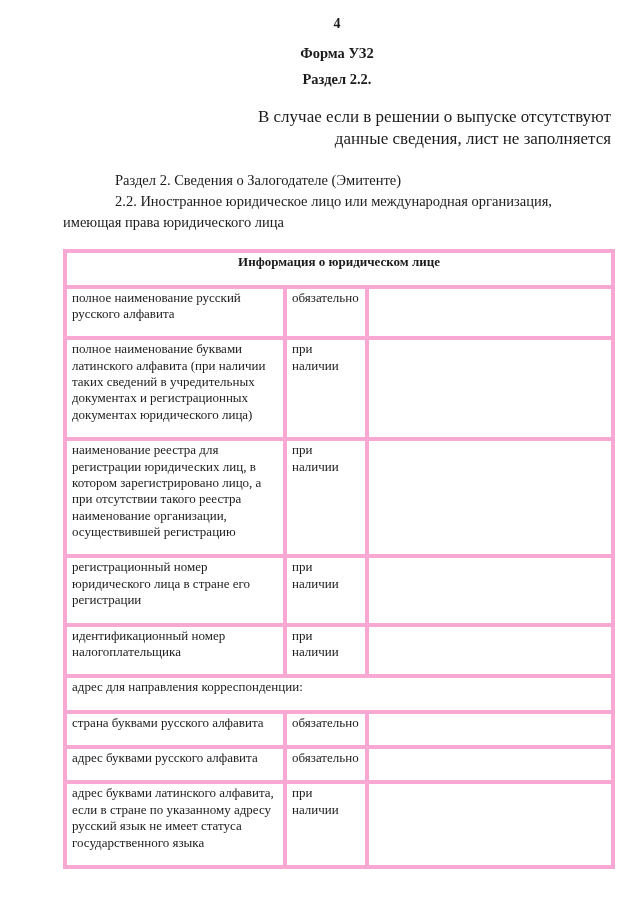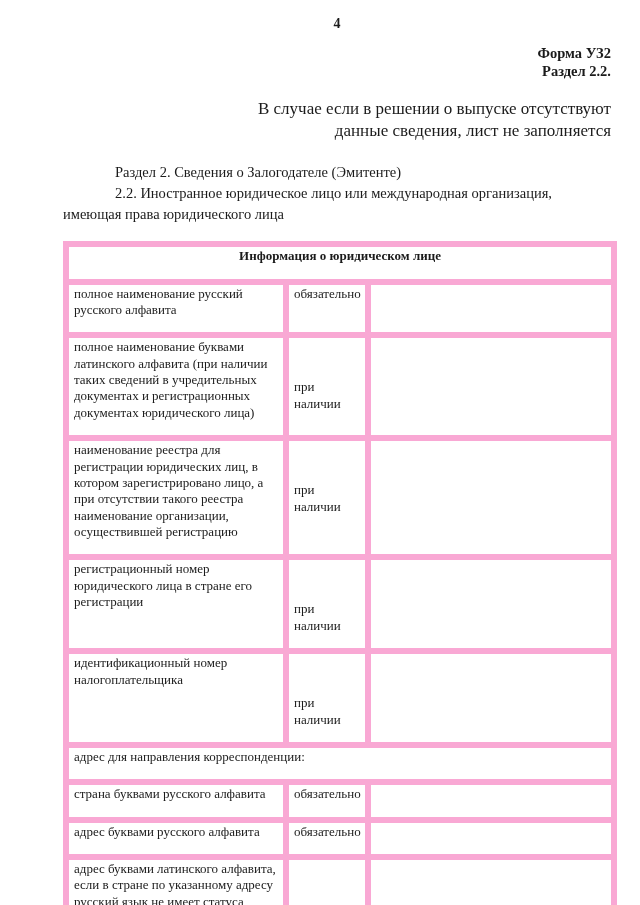--- a/index.html
+++ b/index.html
@@ -18,21 +18,21 @@
     font-weight: bold;
   }
 
   .form-ref {
     margin-top: 12px;
     text-align: right;
     font-weight: bold;
     font-size: 14.5px;
     line-height: 1.25;
   }
-  .form-ref div { margin: 0; }
+  .form-ref div { margin: 8px; text-align: center; }
 
   .note {
     margin-top: 18px;
     text-align: right;
     font-size: 17px;
     line-height: 1.3;
   }
   .note span { display: block; }
 
   .headings {
@@ -48,33 +48,33 @@
     width: 548px;
     table-layout: fixed;
     border-collapse: collapse;
     border: 2px solid #4e4e4e;
     font-size: 13px;
   }
   table.form-table col.c1 { width: 220px; }
   table.form-table col.c2 { width: 82px; }
   table.form-table col.c3 { width: 246px; }
   table.form-table td {
-    border: 6px solid #f9a8d4;
+    border: 4px solid #f9a8d4;
     padding: 1px 5px 14px 5px;
     line-height: 1.26;
     vertical-align: top;
   }
   td.table-title {
     font-weight: bold;
     text-align: center;
     padding-top: 0;
     padding-bottom: 1px;
   }
   td.req { vertical-align: middle; }
-  td.req .narrow { display: inline-block; max-width: 50px; margin-top: 40px; }
+  td.req .narrow { display: inline-block; max-width: 50px; }
   td.val { background: #ffffff; }
   tr.h-sm td { height: 14px; }
   tr.h-mail td { height: 30px; }
 </style>
 </head>
 <body>
 
 <div class="page">
 
   <div class="page-number">4</div>

